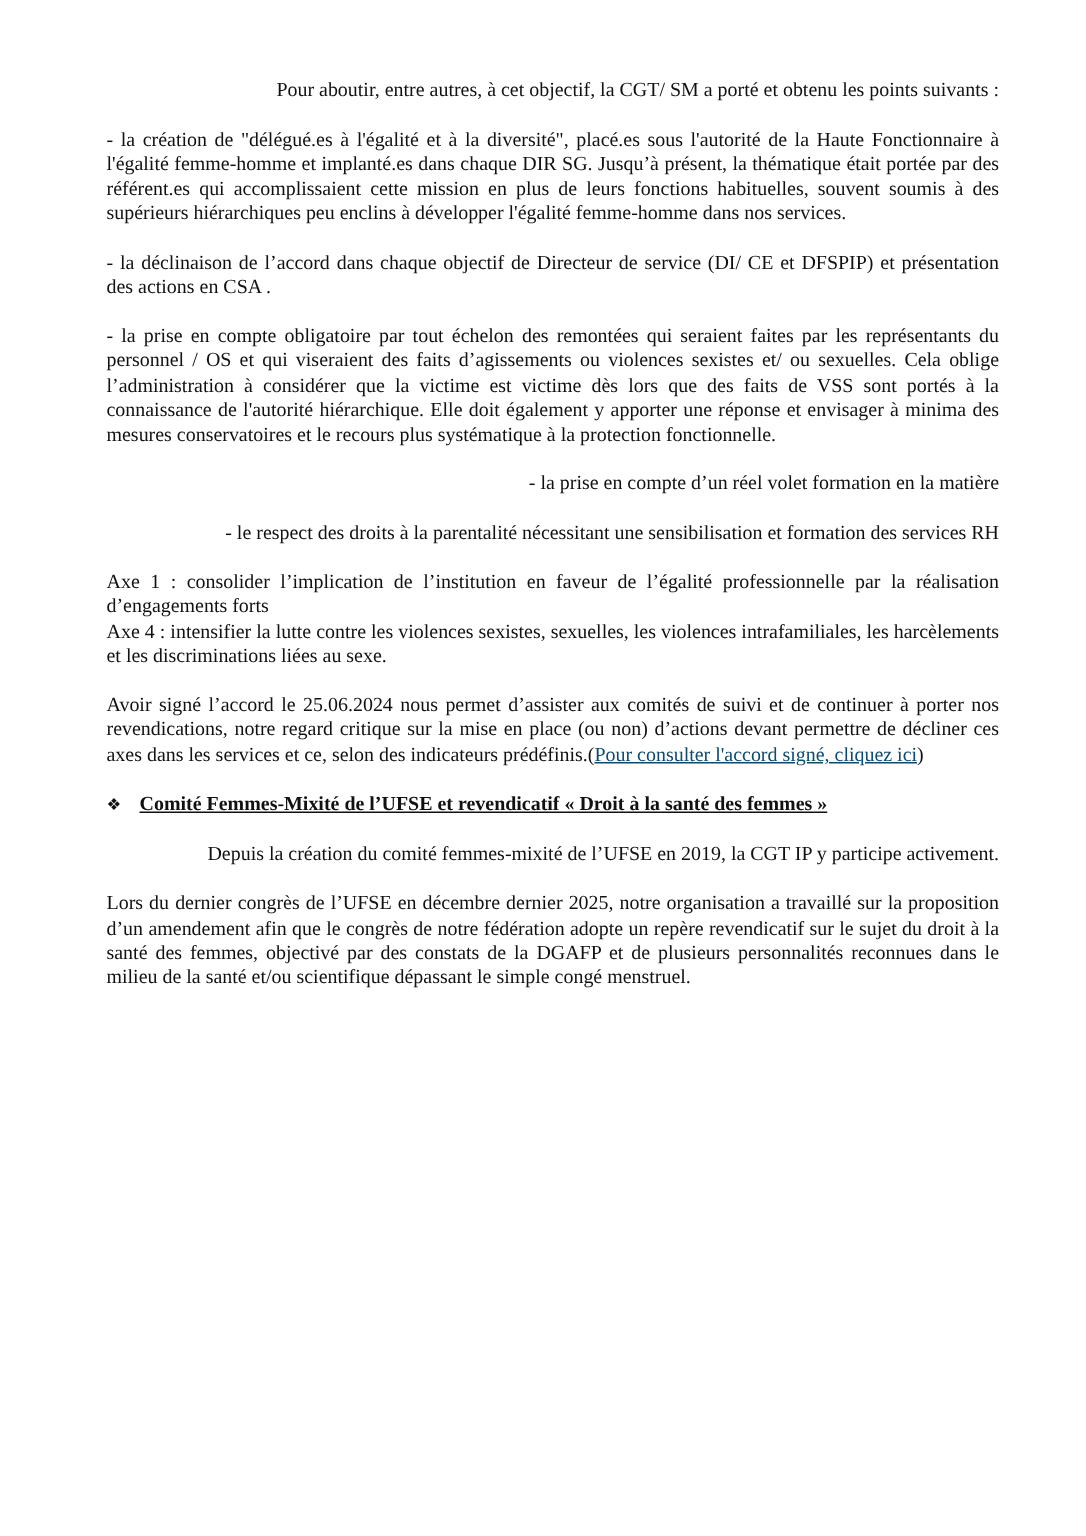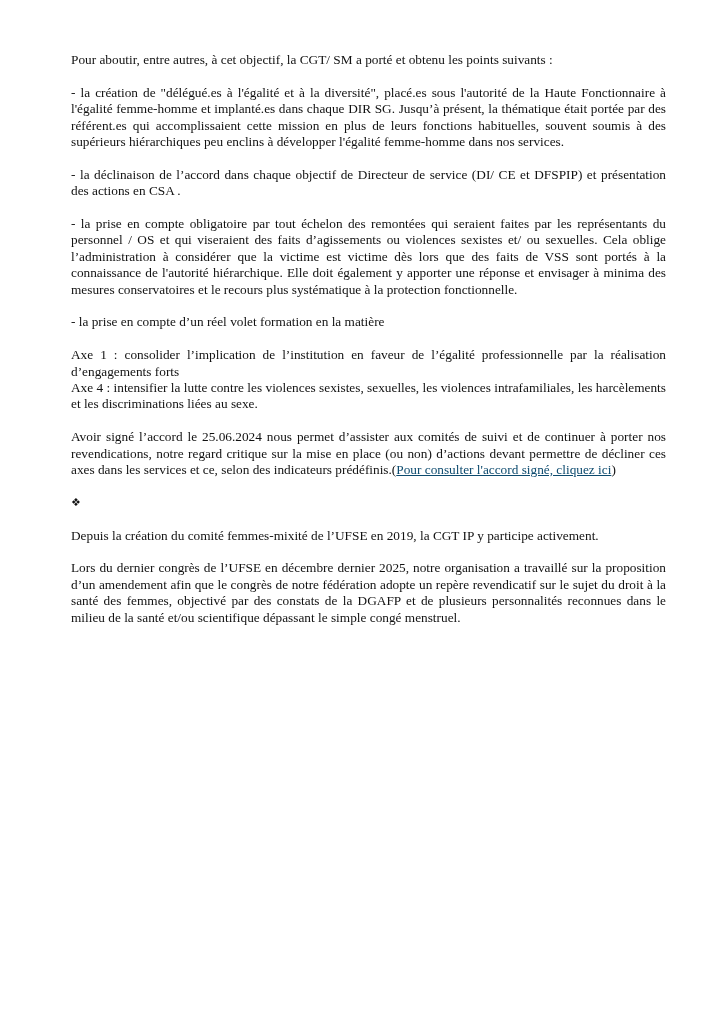--- a/index.html
+++ b/index.html
@@ -20,21 +20,21 @@
       left: 71px;
       top: 52px;
       width: 595px;
       font-size: 13.3px;
       line-height: 16.4px;
     }
     p {
       margin: 0 0 16.4px 0;
       text-align: justify;
     }
-    p.nojust { text-align: left; }
+    p.nojust { text-align: right; }
     .axes { margin-bottom: 16.4px; }
     .axes p { margin: 0; text-align: justify; }
     .axe-label { font-weight: normal; }
     a.link {
       color: #0c4a6e;
       text-decoration: underline;
     }
     .section-heading {
       margin: 2px 0 16.4px 0;
       font-weight: bold;
@@ -55,28 +55,30 @@
 </head>
 <body>
 
 <div class="page">
   <p class="nojust">Pour aboutir, entre autres, à cet objectif, la CGT/ SM a porté et obtenu les points suivants :</p>
 
   <p>-  la création de "délégué.es à l'égalité et à la diversité", placé.es sous l'autorité de la Haute Fonctionnaire à l'égalité femme-homme et implanté.es dans chaque DIR SG.  Jusqu’à présent, la thématique était portée par des référent.es qui accomplissaient cette mission en plus de leurs fonctions habituelles, souvent soumis à des supérieurs hiérarchiques peu enclins à développer l'égalité femme-homme dans nos services.</p>
   <p> - la déclinaison de l’accord dans chaque objectif de Directeur de service (DI/ CE et DFSPIP) et présentation des actions en CSA .</p>
   <p>- la prise en compte obligatoire par tout échelon des remontées qui seraient faites par les représentants du personnel / OS et qui viseraient des faits d’agissements ou violences sexistes et/ ou sexuelles. Cela oblige l’administration à considérer que la victime est victime dès lors que des faits de VSS sont portés à la connaissance de l'autorité hiérarchique. Elle doit également y apporter une réponse et envisager à minima des mesures conservatoires et le recours plus systématique à la protection fonctionnelle.</p>
   <p class="nojust">- la prise en compte d’un réel volet formation en la matière</p>
+  <p class="nojust">- le respect des droits à la parentalité nécessitant une sensibilisation et formation des services RH</p>
 
 
   <div class="axes">
     <p><span class="axe-label">Axe 1</span><span> : consolider l’implication de l’institution en faveur de l’égalité professionnelle par la réalisation d’engagements forts</span></p>
     <p><span class="axe-label">Axe 4</span><span> : intensifier la lutte contre les violences sexistes, sexuelles, les violences intrafamiliales, les harcèlements et les discriminations liées au sexe.</span></p>
   </div>
 
   <p><span>Avoir signé l’accord le 25.06.2024 nous permet d’assister aux comités de suivi et de continuer à porter nos revendications, notre regard critique sur la mise en place (ou non) d’actions devant permettre de décliner ces axes dans les services et ce, selon des indicateurs prédéfinis.(</span><a class="link" href="#">Pour consulter l'accord signé, cliquez ici</a><span>)</span></p>
 
   <div class="section-heading">
     <span class="bullet">❖</span>
+    <span class="title">Comité Femmes-Mixité de l’UFSE et revendicatif « Droit à la santé des femmes »</span>
   </div>
 
   <p class="nojust">Depuis la création du comité femmes-mixité de l’UFSE en 2019, la CGT IP y participe activement.</p>
   <p>Lors du dernier congrès de l’UFSE en décembre dernier 2025, notre organisation a travaillé sur la proposition d’un amendement afin que le congrès de notre fédération adopte un repère revendicatif sur le sujet du droit à la santé des femmes, objectivé par des constats de la DGAFP et de plusieurs personnalités reconnues dans le milieu de la santé et/ou scientifique dépassant le simple congé menstruel.</p>
 </div>
 
 </body></html>

